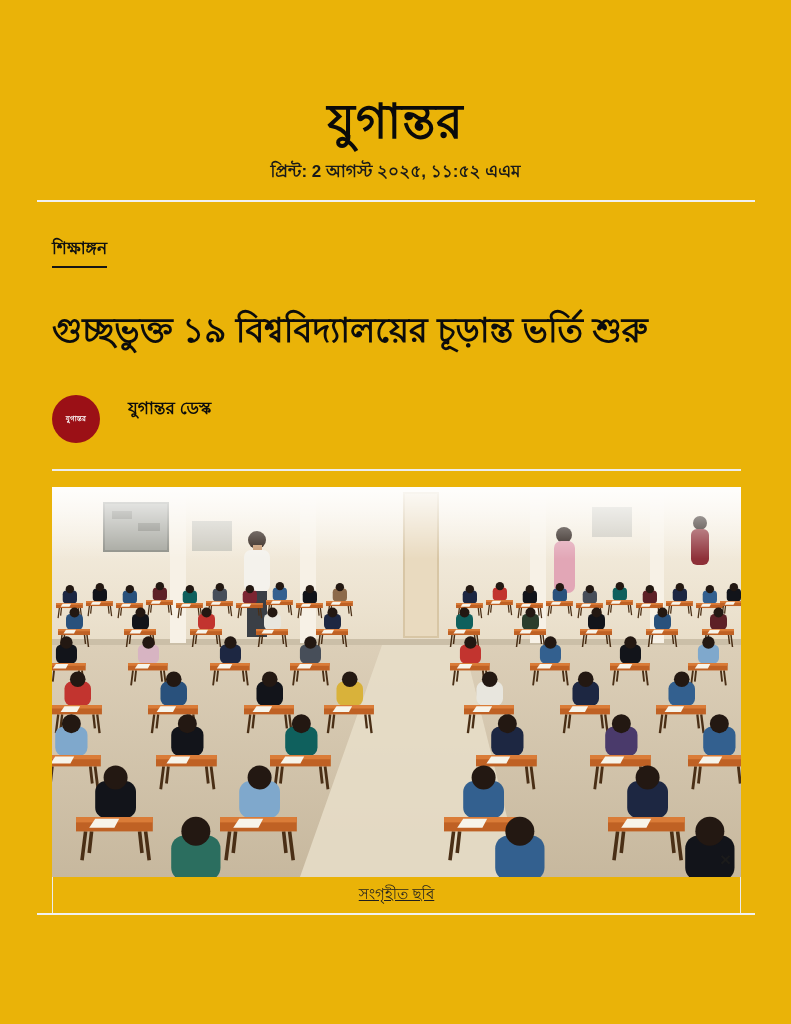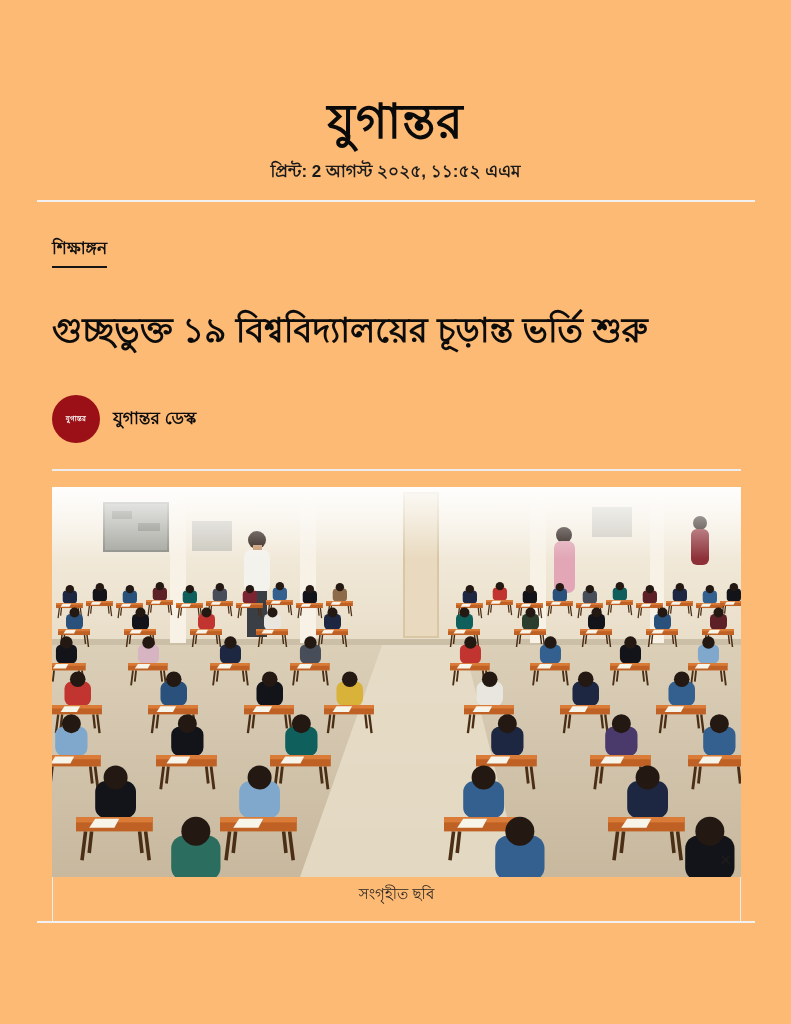--- a/index.html
+++ b/index.html
@@ -1,50 +1,50 @@
 <!DOCTYPE html>
 <html lang="bn"><head>
 <meta charset="utf-8">
 <style>
   html,body{margin:0;padding:0;}
   body{
     width:791px;height:1024px;background:#ffffff;
     font-family:"Liberation Sans","DejaVu Sans",sans-serif;
     color:#111;-webkit-font-smoothing:antialiased;overflow:hidden;
   }
-  .page{position:relative;width:791px;height:1024px;background:#fdba74;overflow:hidden;}
+  .page{position:relative;width:791px;height:1024px;background:#eab308;overflow:hidden;}
 
   
   .masthead{text-align:center;padding-top:94px;}
   .logo{font-size:48px;font-weight:800;line-height:1.15;letter-spacing:1px;color:#0a0a0a;}
   .printline{margin-top:9px;font-size:17px;font-weight:600;color:#1a1a1a;}
 
   hr.divider{border:0;border-top:2px solid #f1f1f1;margin:14px 36px 0 37px;}
 
   
   .content{margin:0 36px 0 37px;padding:0 14px 0 15px;}
   .category{display:inline-block;margin-top:33px;font-size:17px;font-weight:700;color:#111;
     text-decoration:none;border-bottom:2.5px solid #151515;padding-bottom:3px;cursor:pointer;}
   h1.headline{margin:41px 0 0;font-size:34px;line-height:1.28;font-weight:700;color:#0c0c0c;}
 
-  .byline{margin-top:42px;display:flex;align-items:center;gap:13px;}
+  .byline{margin-top:42px;display:flex;align-items:flex-start;gap:28px;}
   .avatar{flex:0 0 auto;width:48px;height:48px;border-radius:50%;background:#9b1016;
     color:#fff;display:flex;align-items:center;justify-content:center;
     font-size:7px;font-weight:700;letter-spacing:.3px;overflow:hidden;}
   .byline-text .author{font-size:17px;font-weight:700;color:#0d0d0d;}
   .byline-text .published{margin-top:5px;font-size:15px;color:#222;}
 
   
   figure.photo-figure{margin:26px 0 0;border-top:2px solid #ededed;padding-top:16px;width:689px;}
   .photo{position:relative;width:689px;height:390px;background:#e9dfcc;overflow:hidden;}
   .photo svg{display:block;width:689px;height:390px;}
   .close-btn{position:absolute;right:10px;bottom:8px;font-size:19px;font-weight:700;
     color:#1b1b1b;line-height:1;cursor:pointer;user-select:none;}
   figcaption{border-left:1px solid #ececec;border-right:1px solid #ececec;
-    text-align:center;font-size:15px;color:#1f1f1f;padding:5px 0 14px;}
+    text-align:center;font-size:15px;color:#1f1f1f;padding:5px 0 6px;text-decoration:underline;}
   hr.bottom-divider{border:0;border-top:2px solid #f1f1f1;margin:0 36px 0 37px;}
 </style>
 </head>
 <body>
 
 <div class="page">
 
   <header class="masthead">
     <div class="logo">যুগান্তর</div>
     <div class="printline">প্রিন্ট: 2 আগস্ট ২০২৫, ১১:৫২ এএম</div>

